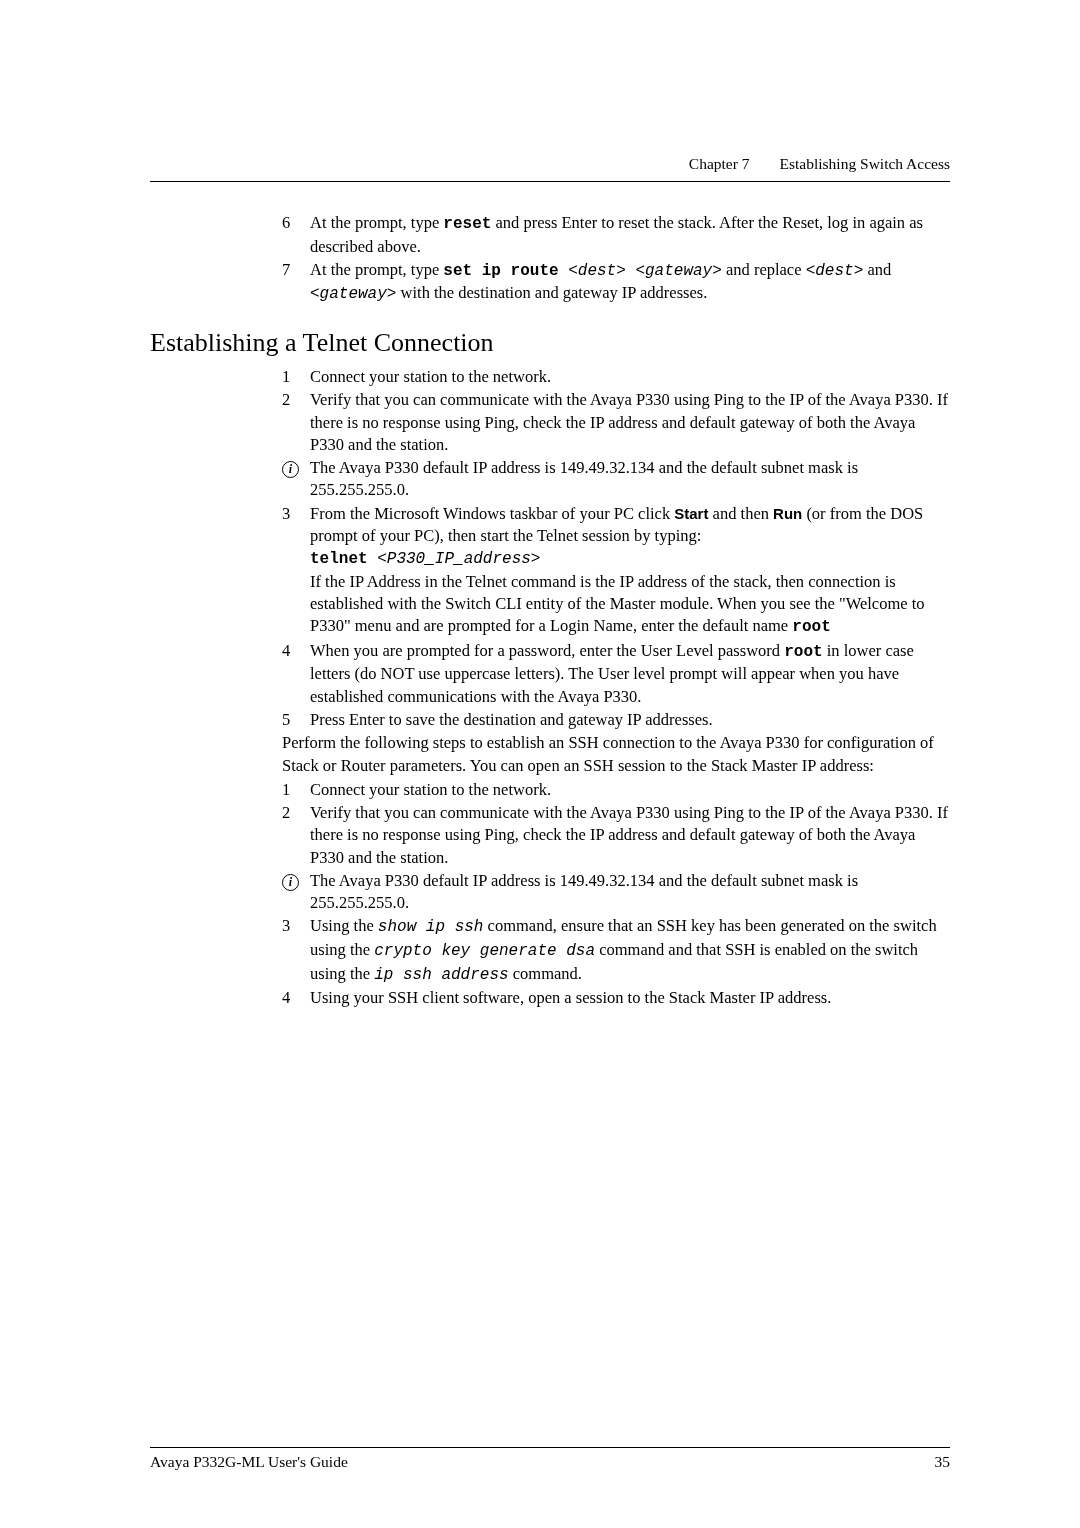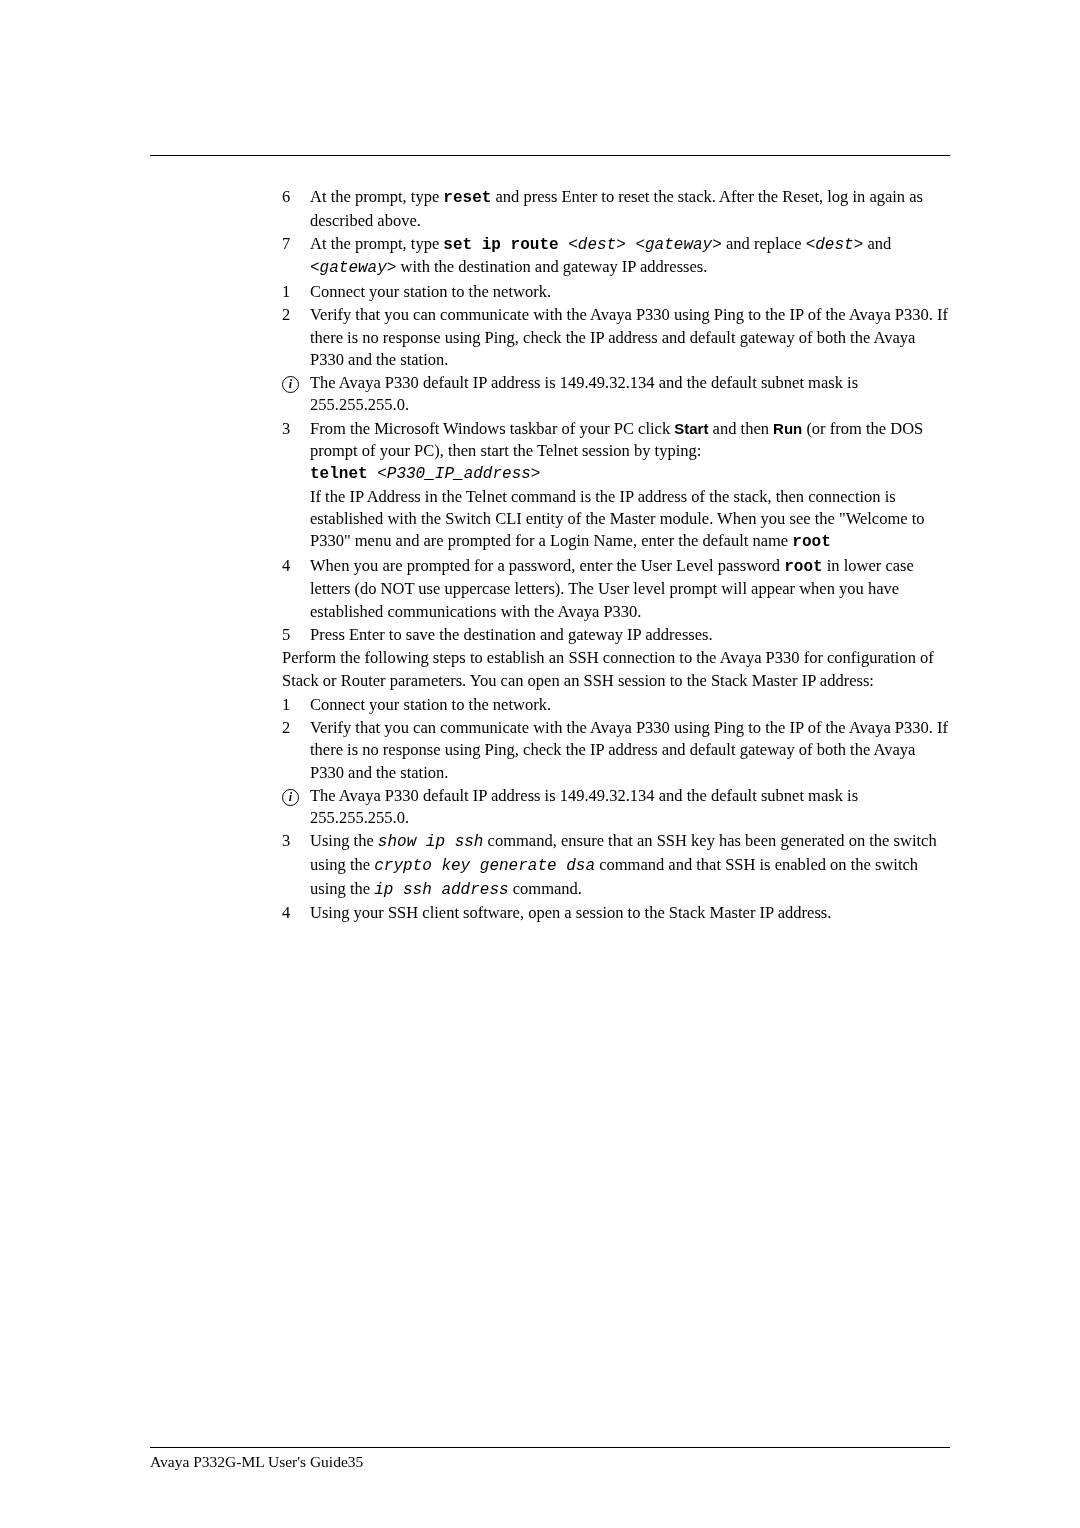--- a/index.html
+++ b/index.html
@@ -99,45 +99,51 @@
       font-size: 15px;
     }
     .footer {
       position: absolute;
       bottom: 57px;
       left: 150px;
       right: 130px;
     }
     .footer-row {
       display: flex;
+      justify-content: space-between;
       font-size: 15.5px;
       margin-top: 3px;
     }
   </style>
 </head>
 <body>
 
 <div class="page">
+  <div class="header-row">
+    <span class="header-chapter">Chapter 7</span>
+    <span>Establishing Switch Access</span>
+  </div>
   <hr class="top-rule">
 
   <div class="body-indent">
     <div class="list-item">
       <div class="list-num">6</div>
       <div class="list-text">
         <span>At the prompt, type </span><span class="mono-bold">reset</span><span> and press Enter to reset the stack. After the Reset, log in again as described above.</span>
       </div>
     </div>
     <div class="list-item">
       <div class="list-num">7</div>
       <div class="list-text">
         <span>At the prompt, type </span><span class="mono-bold">set ip route</span><span class="mono"> &lt;dest&gt; &lt;gateway&gt;</span><span> and replace </span><span class="mono">&lt;dest&gt;</span><span> and </span><span class="mono">&lt;gateway&gt;</span><span>  with the destination and gateway IP addresses.</span>
       </div>
     </div>
   </div>
 
+  <h2 class="section-heading">Establishing a Telnet Connection</h2>
   <div class="body-indent">
 
     <div class="list-item">
       <div class="list-num">1</div>
       <div class="list-text">Connect your station to the network.</div>
     </div>
     <div class="list-item">
       <div class="list-num">2</div>
       <div class="list-text">Verify that you can communicate with the Avaya P330 using Ping to the IP of the Avaya P330. If there is no response using Ping, check the IP address and default gateway of both the Avaya P330 and the station.</div>
     </div>

